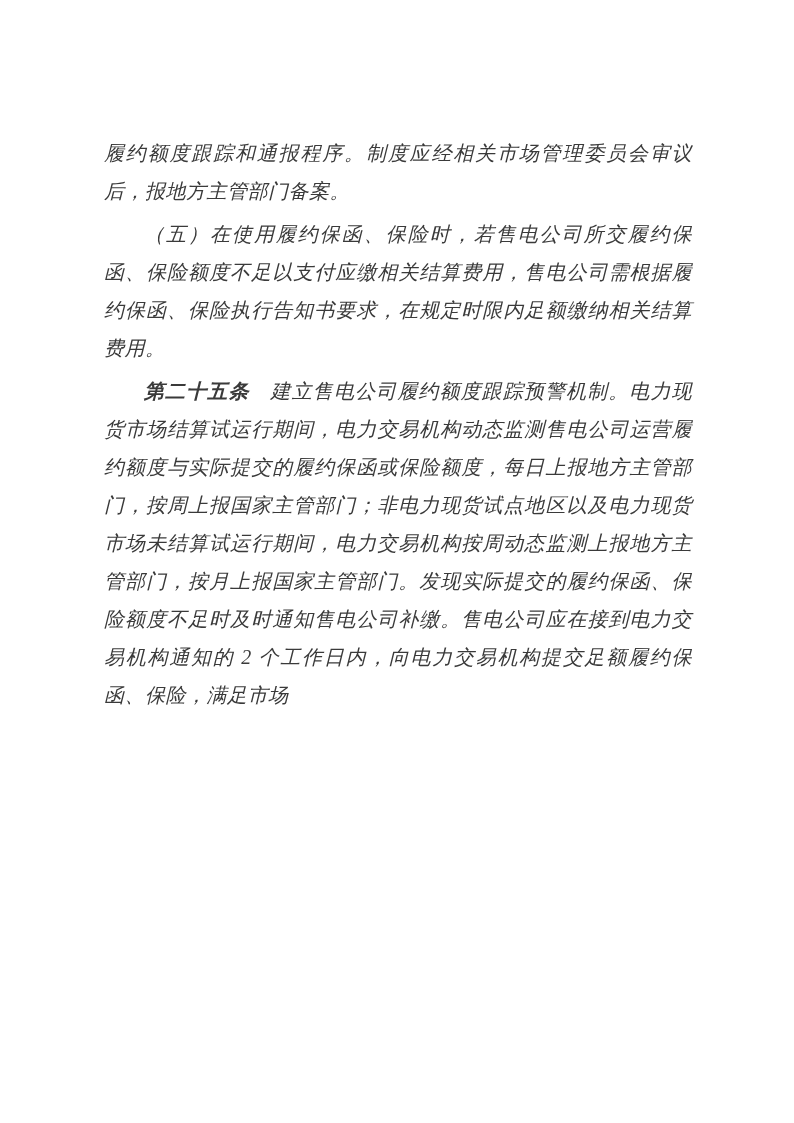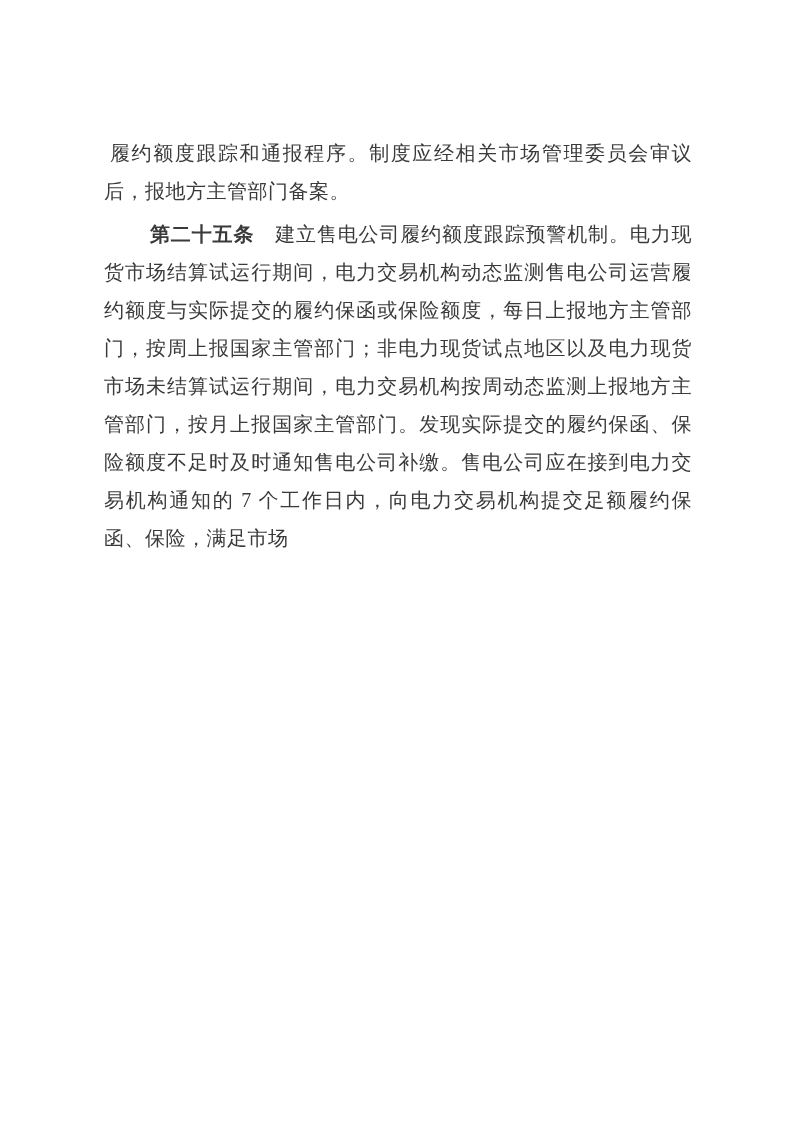--- a/index.html
+++ b/index.html
@@ -11,20 +11,21 @@
     width: 794px;
     height: 1123px;
     font-family: "Liberation Serif", serif;
     overflow: hidden;
   }
   .page {
     position: relative;
     width: 642px;
     height: 1123px;
     background: #ffffff;
+    font-style: italic;
   }
   .content {
     position: absolute;
     left: 104px;
     top: 134px;
     width: 588px;
     color: #3a3a3a;
     font-size: 20px;
     line-height: 38px;
     text-align: justify;
@@ -32,31 +33,31 @@
     letter-spacing: 0.5px;
   }
   p.para {
     margin: 0 0 5px 0;
   }
   p.para.indent {
     text-indent: 2em;
   }
   .lead {
     font-weight: bold;
-    margin-left: 6px;
   }
 </style>
 </head>
 <body>
 
 <div class="page">
   <div class="content">
 
     <p class="para"><span class="lead"></span><span>履约额度跟踪和通报程序。制度应经相关市场管理委员会审议后，报地方主管部门备案。</span></p>
 
 
 
+    <p class="para indent"><span class="lead"></span><span>（五）在使用履约保函、保险时，若售电公司所交履约保函、保险额度不足以支付应缴相关结算费用，售电公司需根据履约保函、保险执行告知书要求，在规定时限内足额缴纳相关结算费用。</span></p>
 
 
-    <p class="para indent"><span class="lead">第二十五条</span><span>　建立售电公司履约额度跟踪预警机制。电力现货市场结算试运行期间，电力交易机构动态监测售电公司运营履约额度与实际提交的履约保函或保险额度，每日上报地方主管部门，按周上报国家主管部门；非电力现货试点地区以及电力现货市场未结算试运行期间，电力交易机构按周动态监测上报地方主管部门，按月上报国家主管部门。发现实际提交的履约保函、保险额度不足时及时通知售电公司补缴。售电公司应在接到电力交易机构通知的 7 个工作日内，向电力交易机构提交足额履约保函、保险，满足市场</span></p>
+    <p class="para indent"><span class="lead">第二十五条</span><span>　建立售电公司履约额度跟踪预警机制。电力现货市场结算试运行期间，电力交易机构动态监测售电公司运营履约额度与实际提交的履约保函或保险额度，每日上报地方主管部门，按周上报国家主管部门；非电力现货试点地区以及电力现货市场未结算试运行期间，电力交易机构按周动态监测上报地方主管部门，按月上报国家主管部门。发现实际提交的履约保函、保险额度不足时及时通知售电公司补缴。售电公司应在接到电力交易机构通知的 2 个工作日内，向电力交易机构提交足额履约保函、保险，满足市场</span></p>
 
   </div>
 </div>
 
 </body></html>

